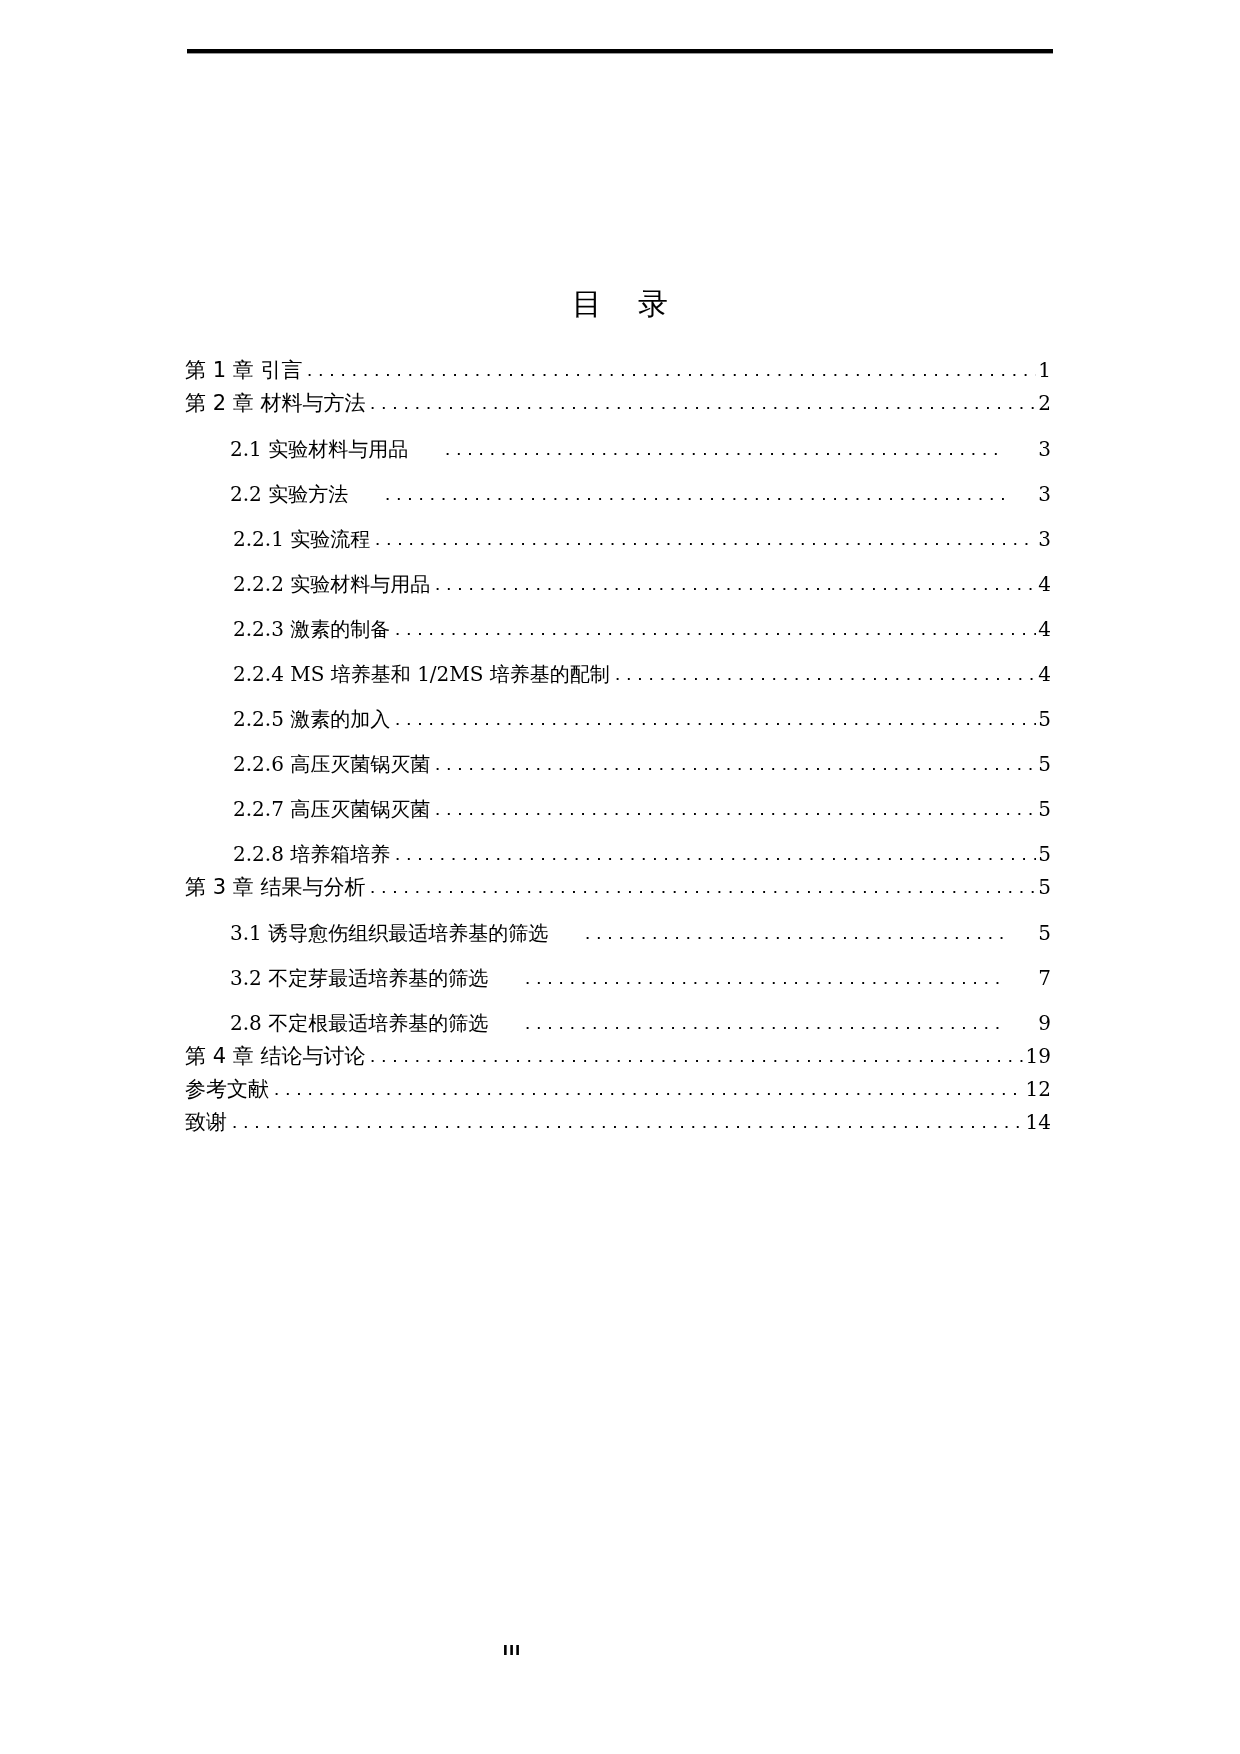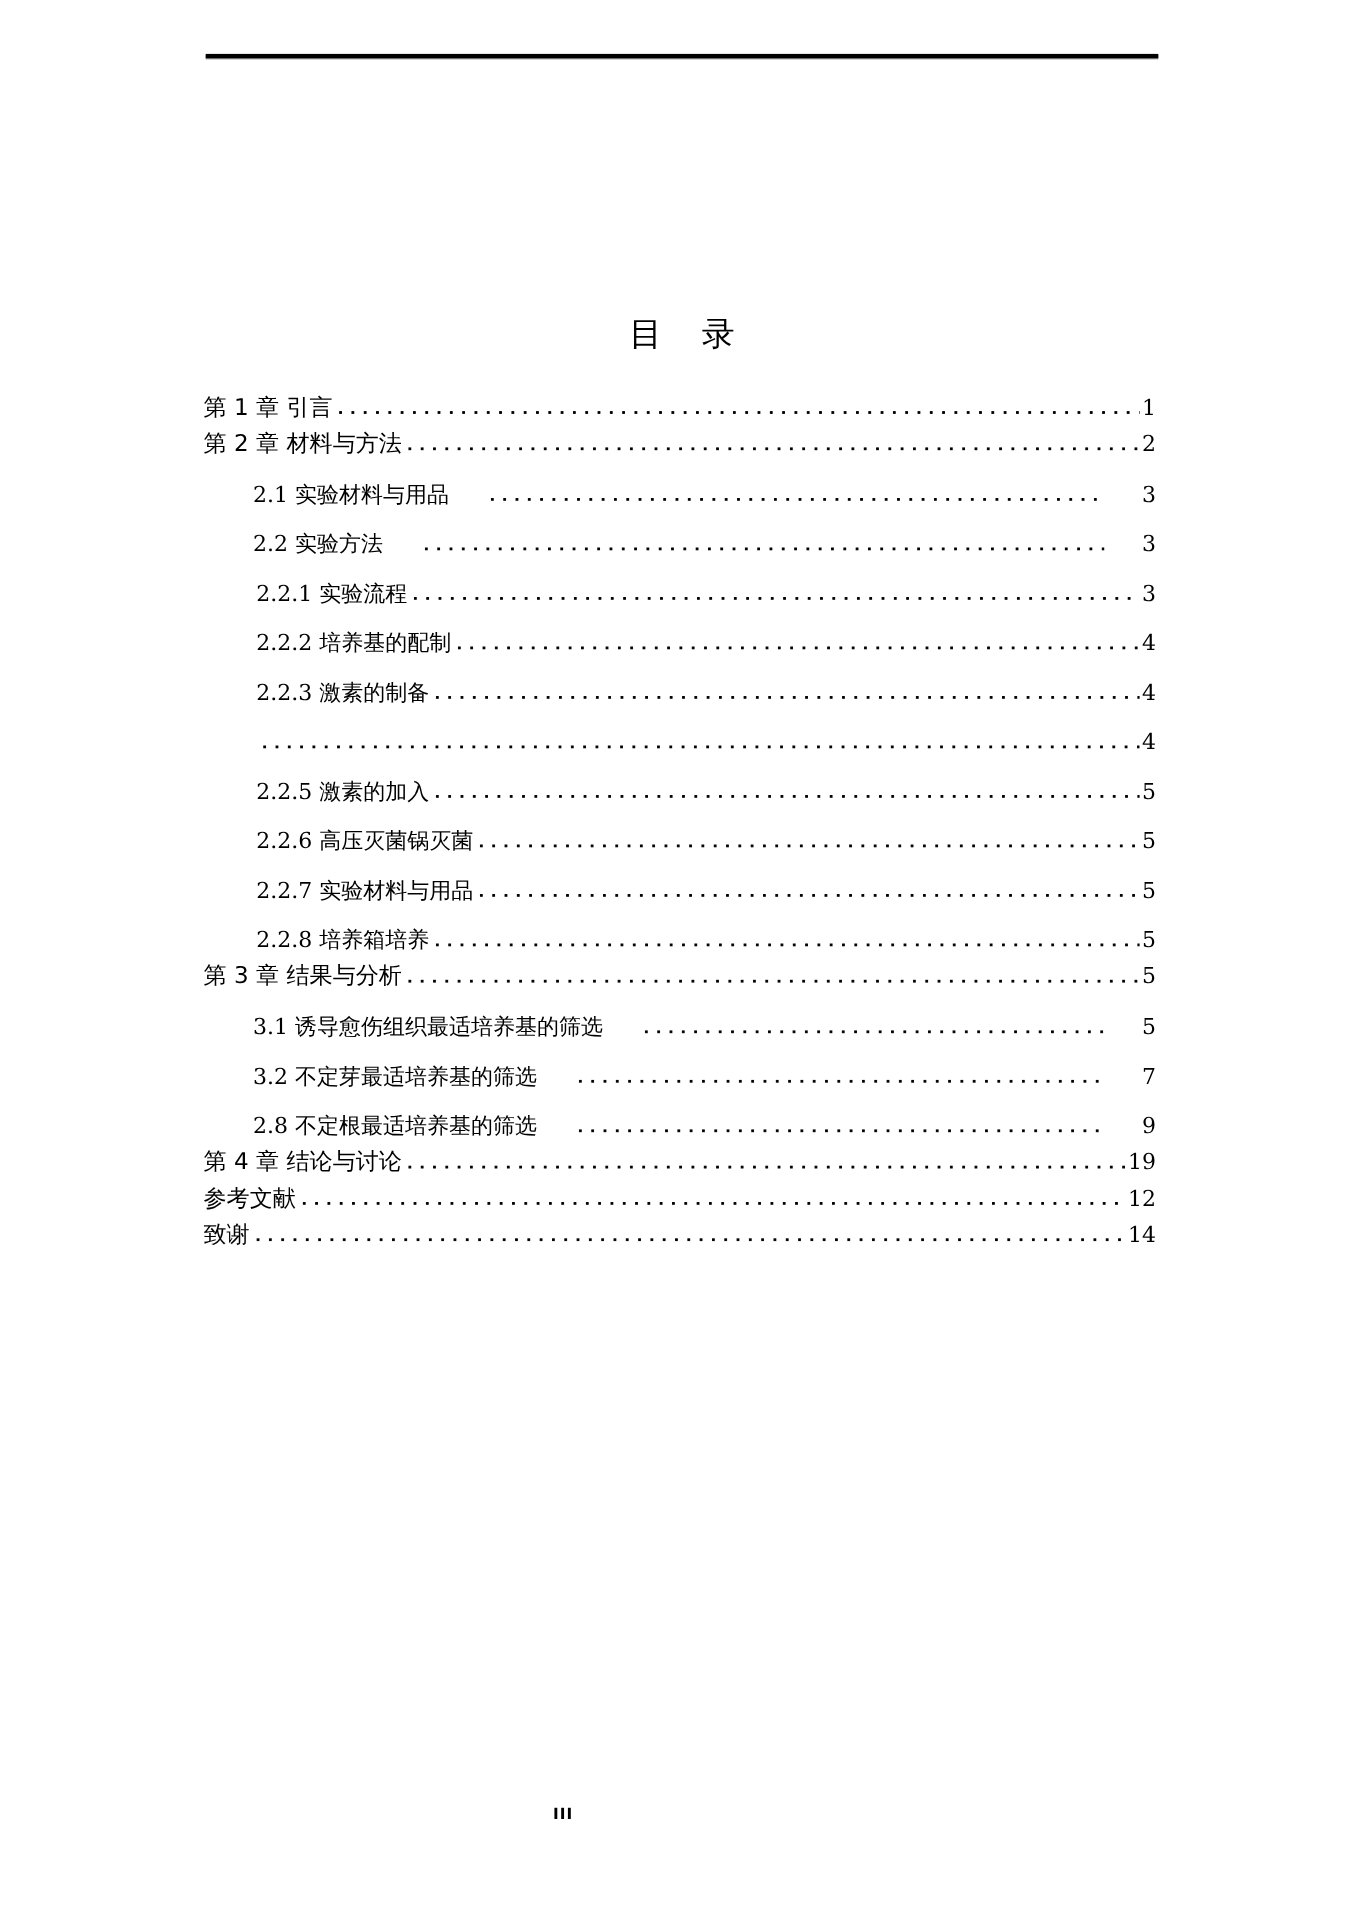--- a/index.html
+++ b/index.html
@@ -62,45 +62,46 @@
     <span class="label">2.2 实验方法</span>
     <span class="leader"></span>
     <span class="page">3</span>
   </div>
   <div class="toc-row lvl3" style="top:524px">
     <span class="label">2.2.1 实验流程</span>
     <span class="leader"></span>
     <span class="page">3</span>
   </div>
   <div class="toc-row lvl3" style="top:569px">
-    <span class="label">2.2.2 培养基的配制</span>
+    <span class="label">2.2.2 实验材料与用品</span>
     <span class="leader"></span>
     <span class="page">4</span>
   </div>
   <div class="toc-row lvl3" style="top:614px">
     <span class="label">2.2.3 激素的制备</span>
     <span class="leader"></span>
     <span class="page">4</span>
   </div>
   <div class="toc-row lvl3" style="top:659px">
+    <span class="label">2.2.4 MS 培养基和 1/2MS 培养基的配制</span>
     <span class="leader"></span>
     <span class="page">4</span>
   </div>
   <div class="toc-row lvl3" style="top:704px">
     <span class="label">2.2.5 激素的加入</span>
     <span class="leader"></span>
     <span class="page">5</span>
   </div>
   <div class="toc-row lvl3" style="top:749px">
     <span class="label">2.2.6 高压灭菌锅灭菌</span>
     <span class="leader"></span>
     <span class="page">5</span>
   </div>
   <div class="toc-row lvl3" style="top:794px">
-    <span class="label">2.2.7 实验材料与用品</span>
+    <span class="label">2.2.7 高压灭菌锅灭菌</span>
     <span class="leader"></span>
     <span class="page">5</span>
   </div>
   <div class="toc-row lvl3" style="top:839px">
     <span class="label">2.2.8 培养箱培养</span>
     <span class="leader"></span>
     <span class="page">5</span>
   </div>
   <div class="toc-row lvl1" style="top:872px">
     <span class="label">第 3 章  结果与分析</span>

